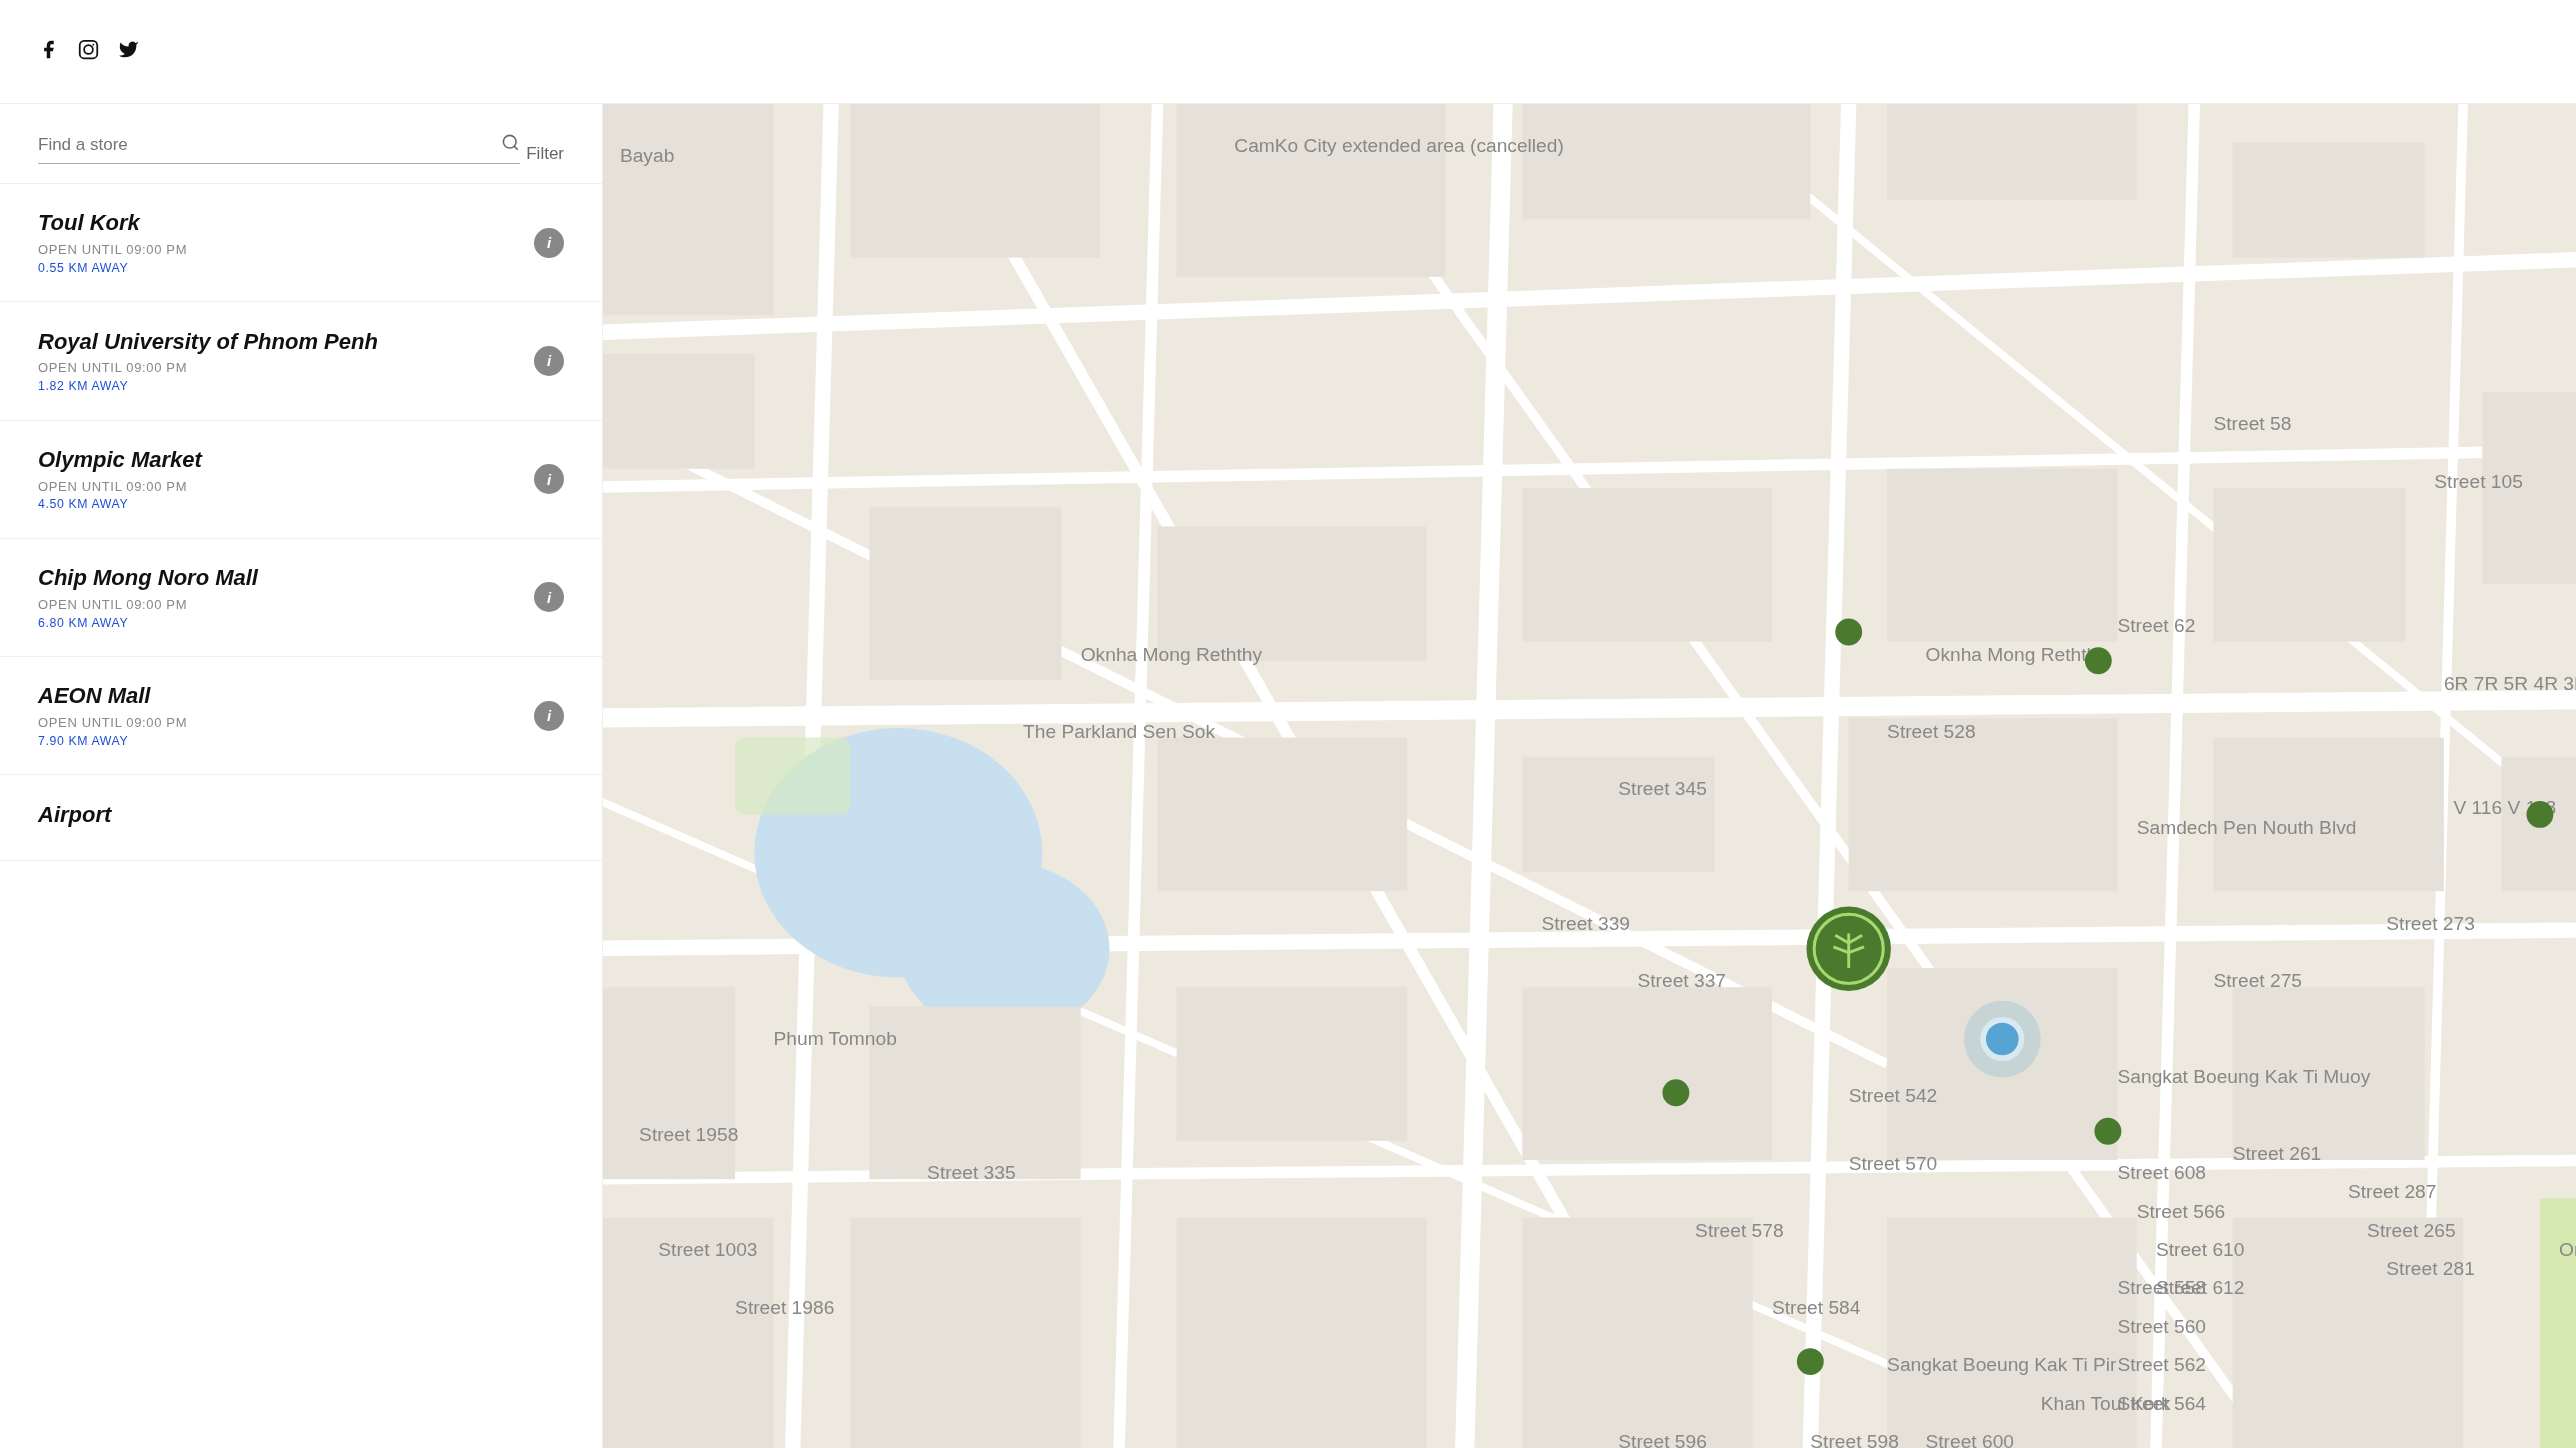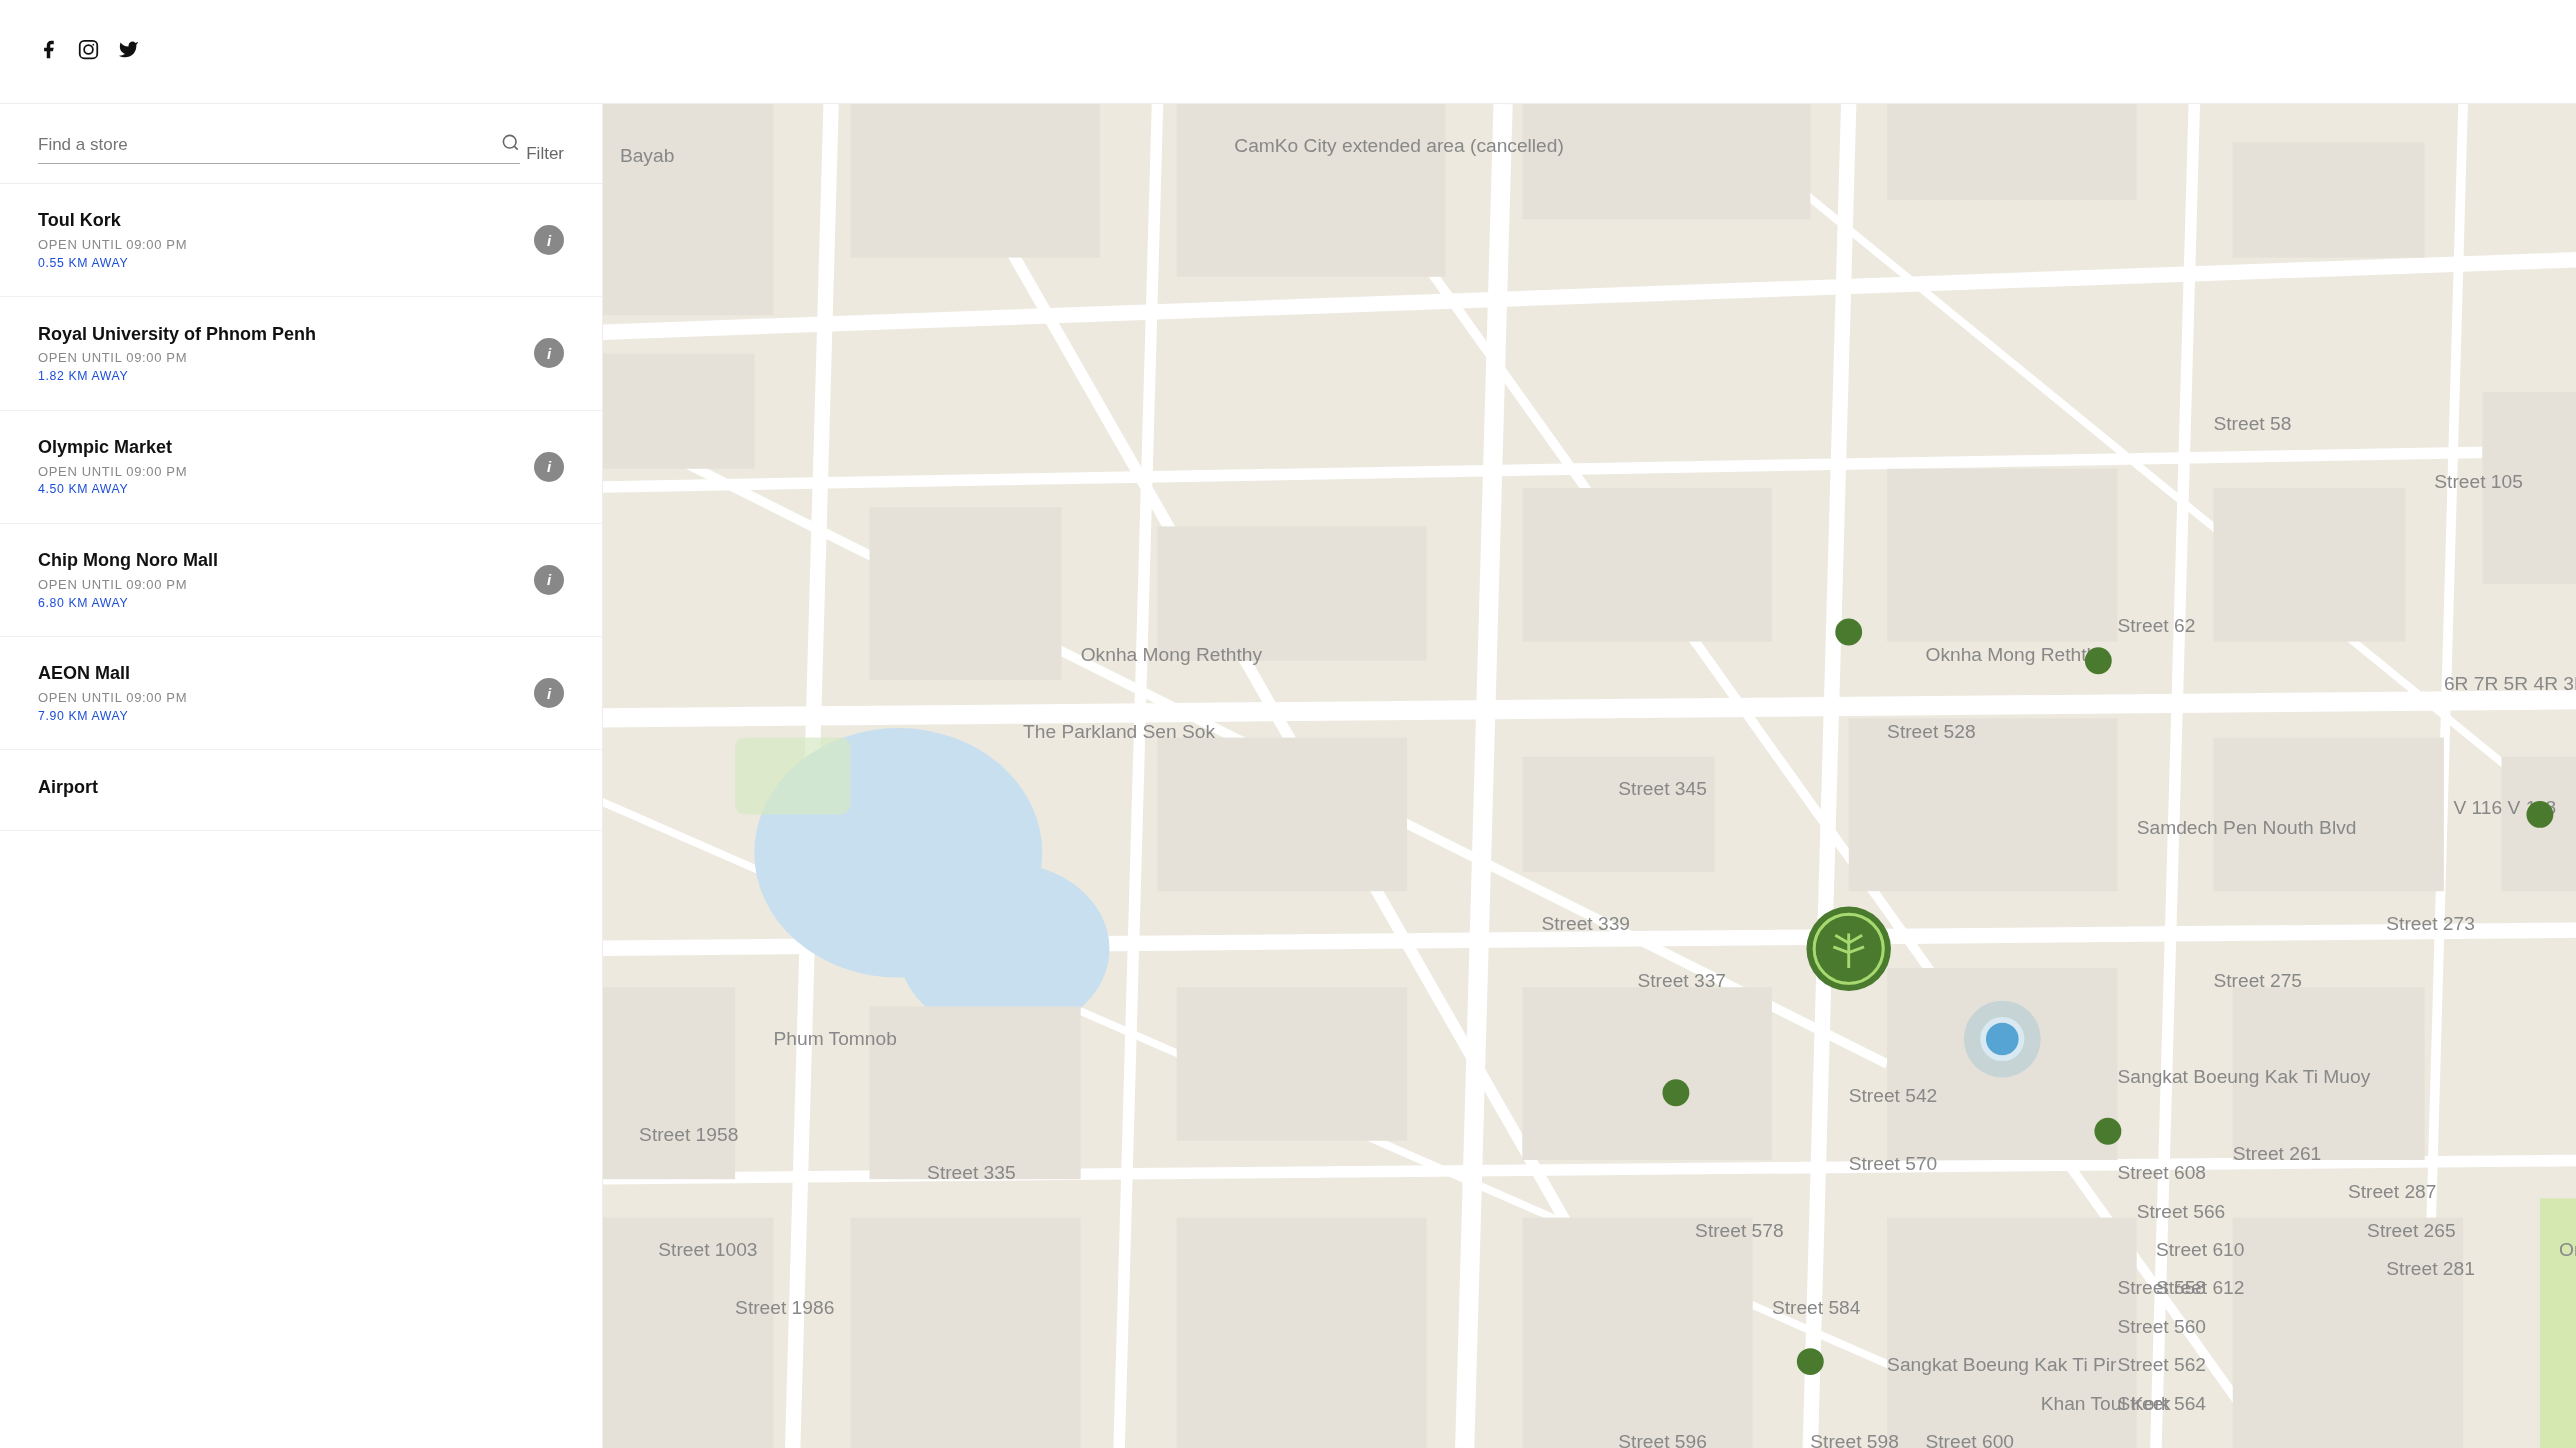--- a/index.html
+++ b/index.html
@@ -118,24 +118,25 @@
     .store-item {
       display: flex;
       align-items: center;
       justify-content: space-between;
       padding: 26.4px 38px;
       border-bottom: 0.9px solid #f0f0f0;
       cursor: pointer;
     }
     .store-info {}
     .store-name {
-      font-size: 18px;
+      font-size: 22px;
       font-weight: 700;
       color: #111;
       margin-bottom: 5.7px;
+      font-style: italic;
     }
     .store-hours {
       font-size: 13px;
       color: #888;
       letter-spacing: 0.05em;
       margin-bottom: 3.8px;
     }
     .store-distance {
       font-size: 12.3px;
       color: #1d4ed8;

